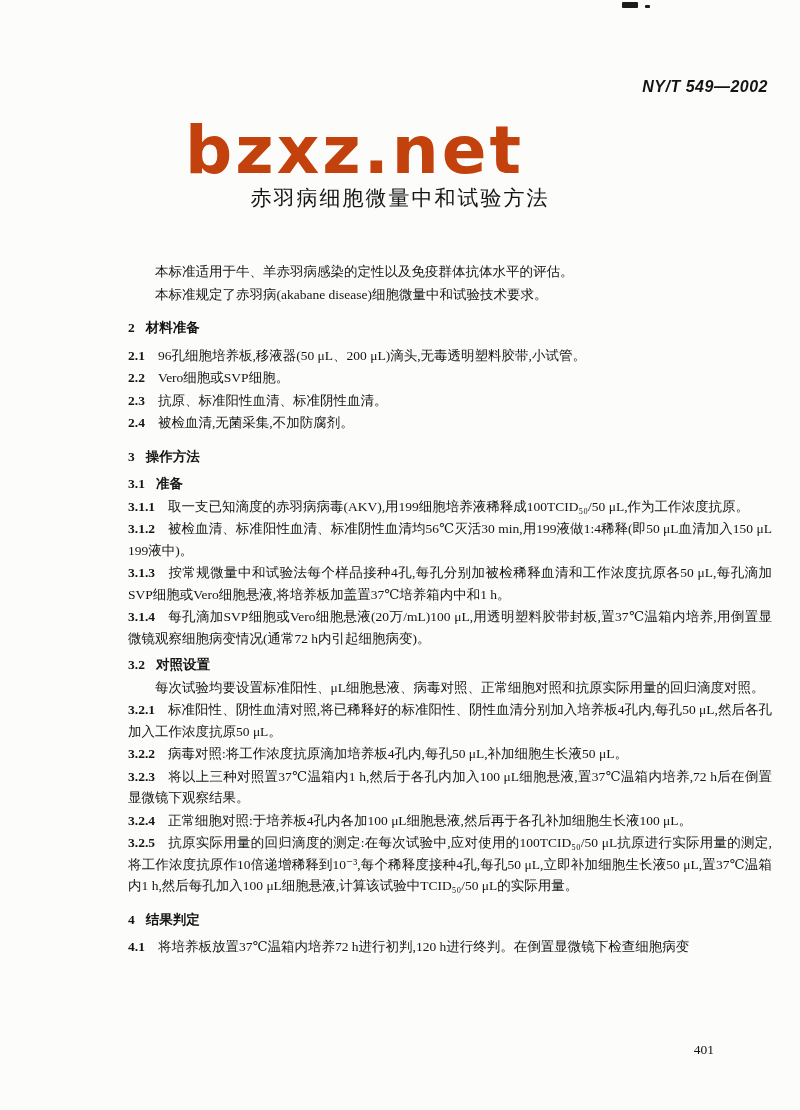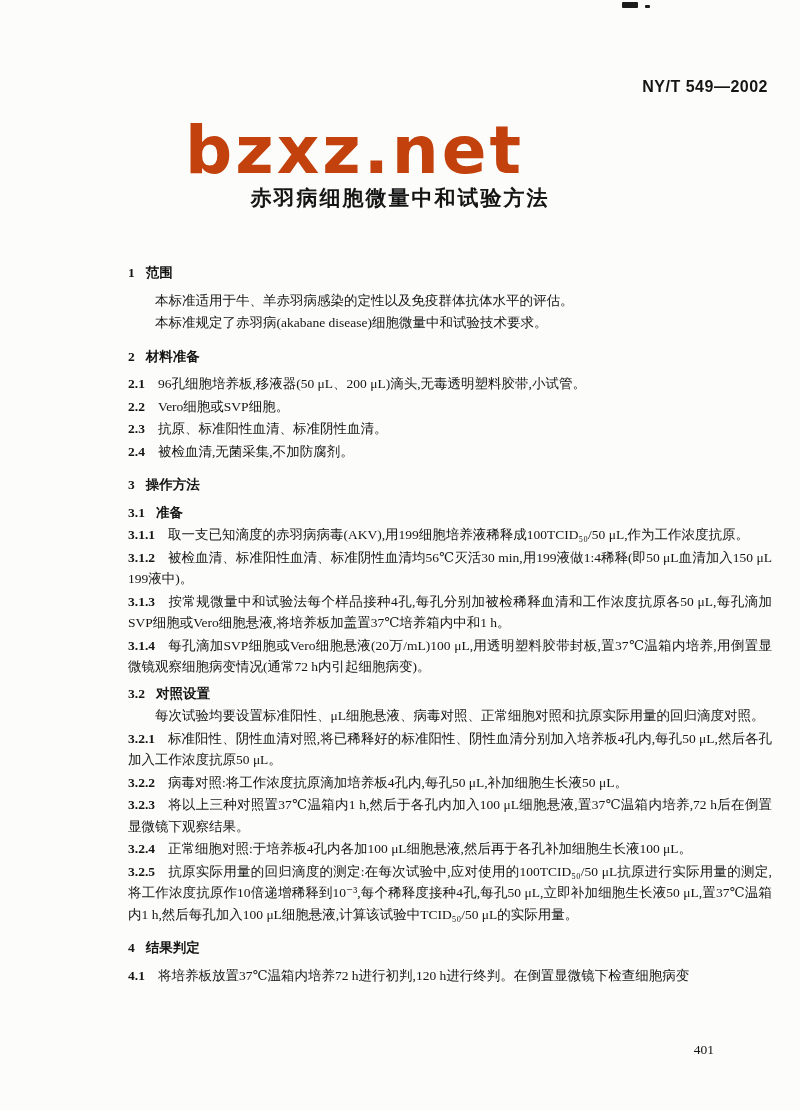--- a/index.html
+++ b/index.html
@@ -12,32 +12,32 @@
     color: #151515;
     font-family: "Liberation Serif", "DejaVu Serif", serif;
     overflow: hidden;
   }
   .speck { position: absolute; background: #1c1c1c; border-radius: 1px; }
   .speck-a { left: 622px; top: 2px; width: 16px; height: 6px; }
   .speck-b { left: 645px; top: 5px; width: 5px; height: 3px; }
   .std-no {
     position: absolute; top: 78px; right: 32px;
     font-family: "Liberation Sans", "DejaVu Sans", sans-serif;
-    font-weight: 700; font-size: 16px; letter-spacing: .5px;
+    font-weight: 700; font-size: 16px; letter-spacing: .5px; font-style: italic;
   }
   .watermark {
     position: absolute; top: 112px; left: 185px;
     font-family: "DejaVu Sans", "Liberation Sans", sans-serif;
     font-weight: 700; font-size: 66px; letter-spacing: 3px;
     color: #c2410c; user-select: none; white-space: nowrap;
   }
   .doc-title {
     position: absolute; top: 184px; left: 0; width: 100%;
     margin: 0; text-align: center;
-    font-size: 21px; font-weight: 700; letter-spacing: 2px;
+    font-size: 21px; font-weight: 400; letter-spacing: 2px;
   }
   .content {
     position: absolute; top: 260px; left: 128px; width: 644px;
     font-size: 13.5px; line-height: 21.5px;
     text-align: justify;
   }
   .blk { margin: 1px 0; }
   .blk-h { font-weight: 700; margin: 12px 0 6px; }
   .blk-h.first { margin-top: 2px; }
   .blk-sub { font-weight: 700; margin: 5px 0 1px; }
@@ -55,21 +55,20 @@
   <div class="speck speck-b"></div>
 
   <div class="std-no">NY/T 549—2002</div>
 
   <div class="watermark">bzxz.net</div>
 
   <h1 class="doc-title">赤羽病细胞微量中和试验方法</h1>
 
   <div class="content">
 
-    <p class="blk blk-h first"><span class="num">1</span><span>范围</span></p>
     <p class="blk blk-p">本标准适用于牛、羊赤羽病感染的定性以及免疫群体抗体水平的评估。</p>
     <p class="blk blk-p">本标准规定了赤羽病(akabane disease)细胞微量中和试验技术要求。</p>
 
     <p class="blk blk-h"><span class="num">2</span><span>材料准备</span></p>
     <p class="blk blk-c"><span class="num">2.1</span><span>96孔细胞培养板,移液器(50 μL、200 μL)滴头,无毒透明塑料胶带,小试管。</span></p>
     <p class="blk blk-c"><span class="num">2.2</span><span>Vero细胞或SVP细胞。</span></p>
     <p class="blk blk-c"><span class="num">2.3</span><span>抗原、标准阳性血清、标准阴性血清。</span></p>
     <p class="blk blk-c"><span class="num">2.4</span><span>被检血清,无菌采集,不加防腐剂。</span></p>
 
     <p class="blk blk-h"><span class="num">3</span><span>操作方法</span></p>

